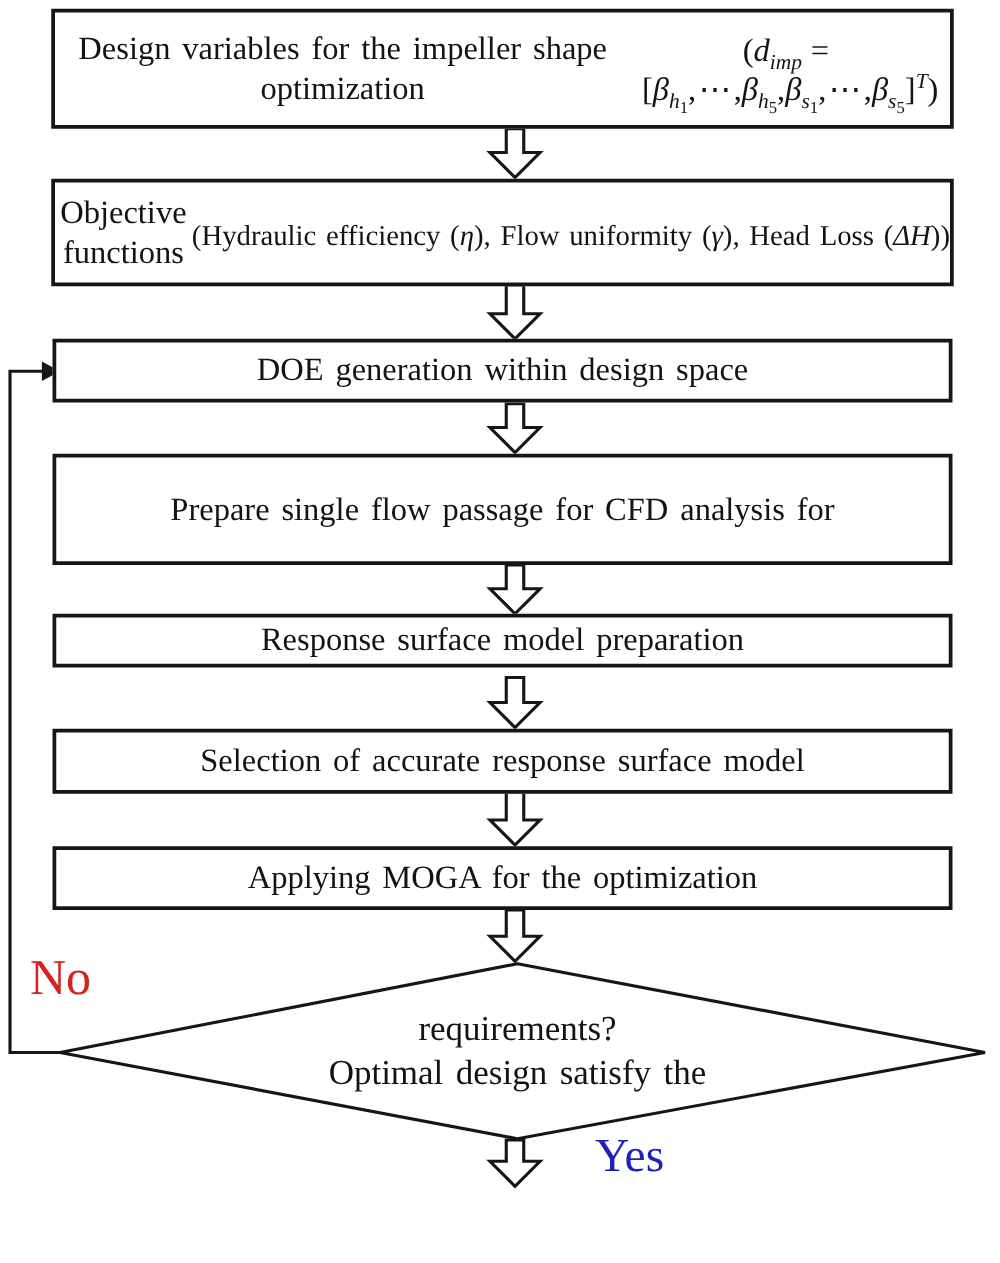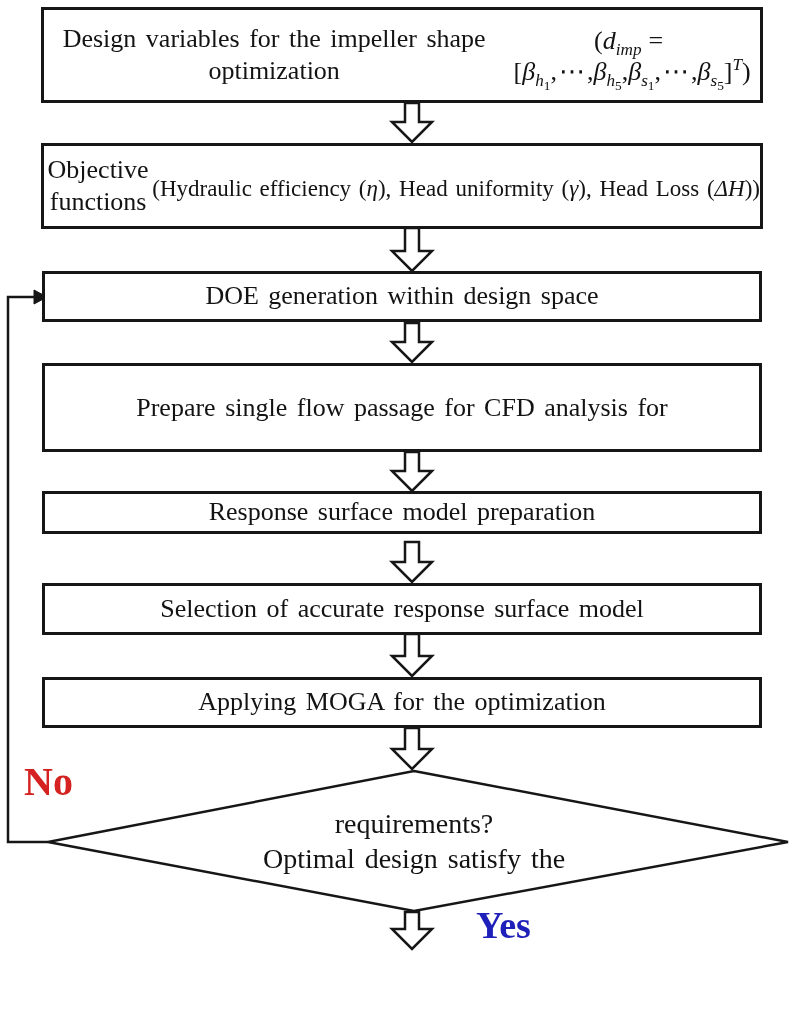--- a/index.html
+++ b/index.html
@@ -28,21 +28,21 @@
   .frm sub{font-size:66%;line-height:0;}
   .frm sub sub{font-size:78%;line-height:0;}
   .frm sup{font-size:66%;line-height:0;}
   .frm .eq{margin:0 7px;}
   .frm .sep{margin:0 2px;}
   .two-line{line-height:1.45;}
   .diamond-label{
     position:absolute;left:164px;top:806px;width:500px;
     text-align:center;font-size:28px;line-height:35px;word-spacing:3px;color:#131313;
   }
-  .decision-word{position:absolute;font-weight:700;}
+  .decision-word{position:absolute;font-weight:400;}
   .no-word{left:24px;top:758px;font-size:40px;}
   .yes-word{left:476px;top:903px;font-size:38px;}
 </style>
 </head>
 <body>
 
 <div class="canvas">
 
   <svg class="overlay" viewBox="0 0 800 1010" xmlns="http://www.w3.org/2000/svg">
 
@@ -61,21 +61,21 @@
     <polygon points="34,290 47,297 34,304" fill="#161616" stroke="#161616" stroke-width="1"></polygon>
   </svg>
 
   <div class="box" style="left:41px;top:7px;width:722px;height:96px;">
     <div class="lbl">Design variables for the impeller shape optimization</div>
     <div class="frm"><span>(</span><i>d</i><sub><i>imp</i></sub><span class="eq">=</span><span>[</span><i>β</i><sub><i>h</i><sub>1</sub></sub><span>,</span><span class="sep">⋯</span><span>,</span><i>β</i><sub><i>h</i><sub>5</sub></sub><span>,</span><i>β</i><sub><i>s</i><sub>1</sub></sub><span>,</span><span class="sep">⋯</span><span>,</span><i>β</i><sub><i>s</i><sub>5</sub></sub><span>]</span><sup><i>T</i></sup><span>)</span></div>
   </div>
 
   <div class="box" style="left:41px;top:143px;width:722px;height:86px;">
     <div class="lbl">Objective functions</div>
-    <div class="lbl2" style="margin-top:5px;"><span>(Hydraulic efficiency (</span><i>η</i><span>), Head uniformity (</span><i>γ</i><span>), Head Loss (</span><i>ΔH</i><span>))</span></div>
+    <div class="lbl2" style="margin-top:5px;"><span>(Hydraulic efficiency (</span><i>η</i><span>), Flow uniformity (</span><i>γ</i><span>), Head Loss (</span><i>ΔH</i><span>))</span></div>
   </div>
 
   <div class="box" style="left:42px;top:271px;width:720px;height:51px;justify-content:center;">
     <div class="lbl">DOE generation within design space</div>
   </div>
 
   <div class="box" style="left:42px;top:363px;width:720px;height:89px;">
     <div class="lbl two-line">
       <div>Prepare single flow passage for CFD analysis for</div>
     </div>

